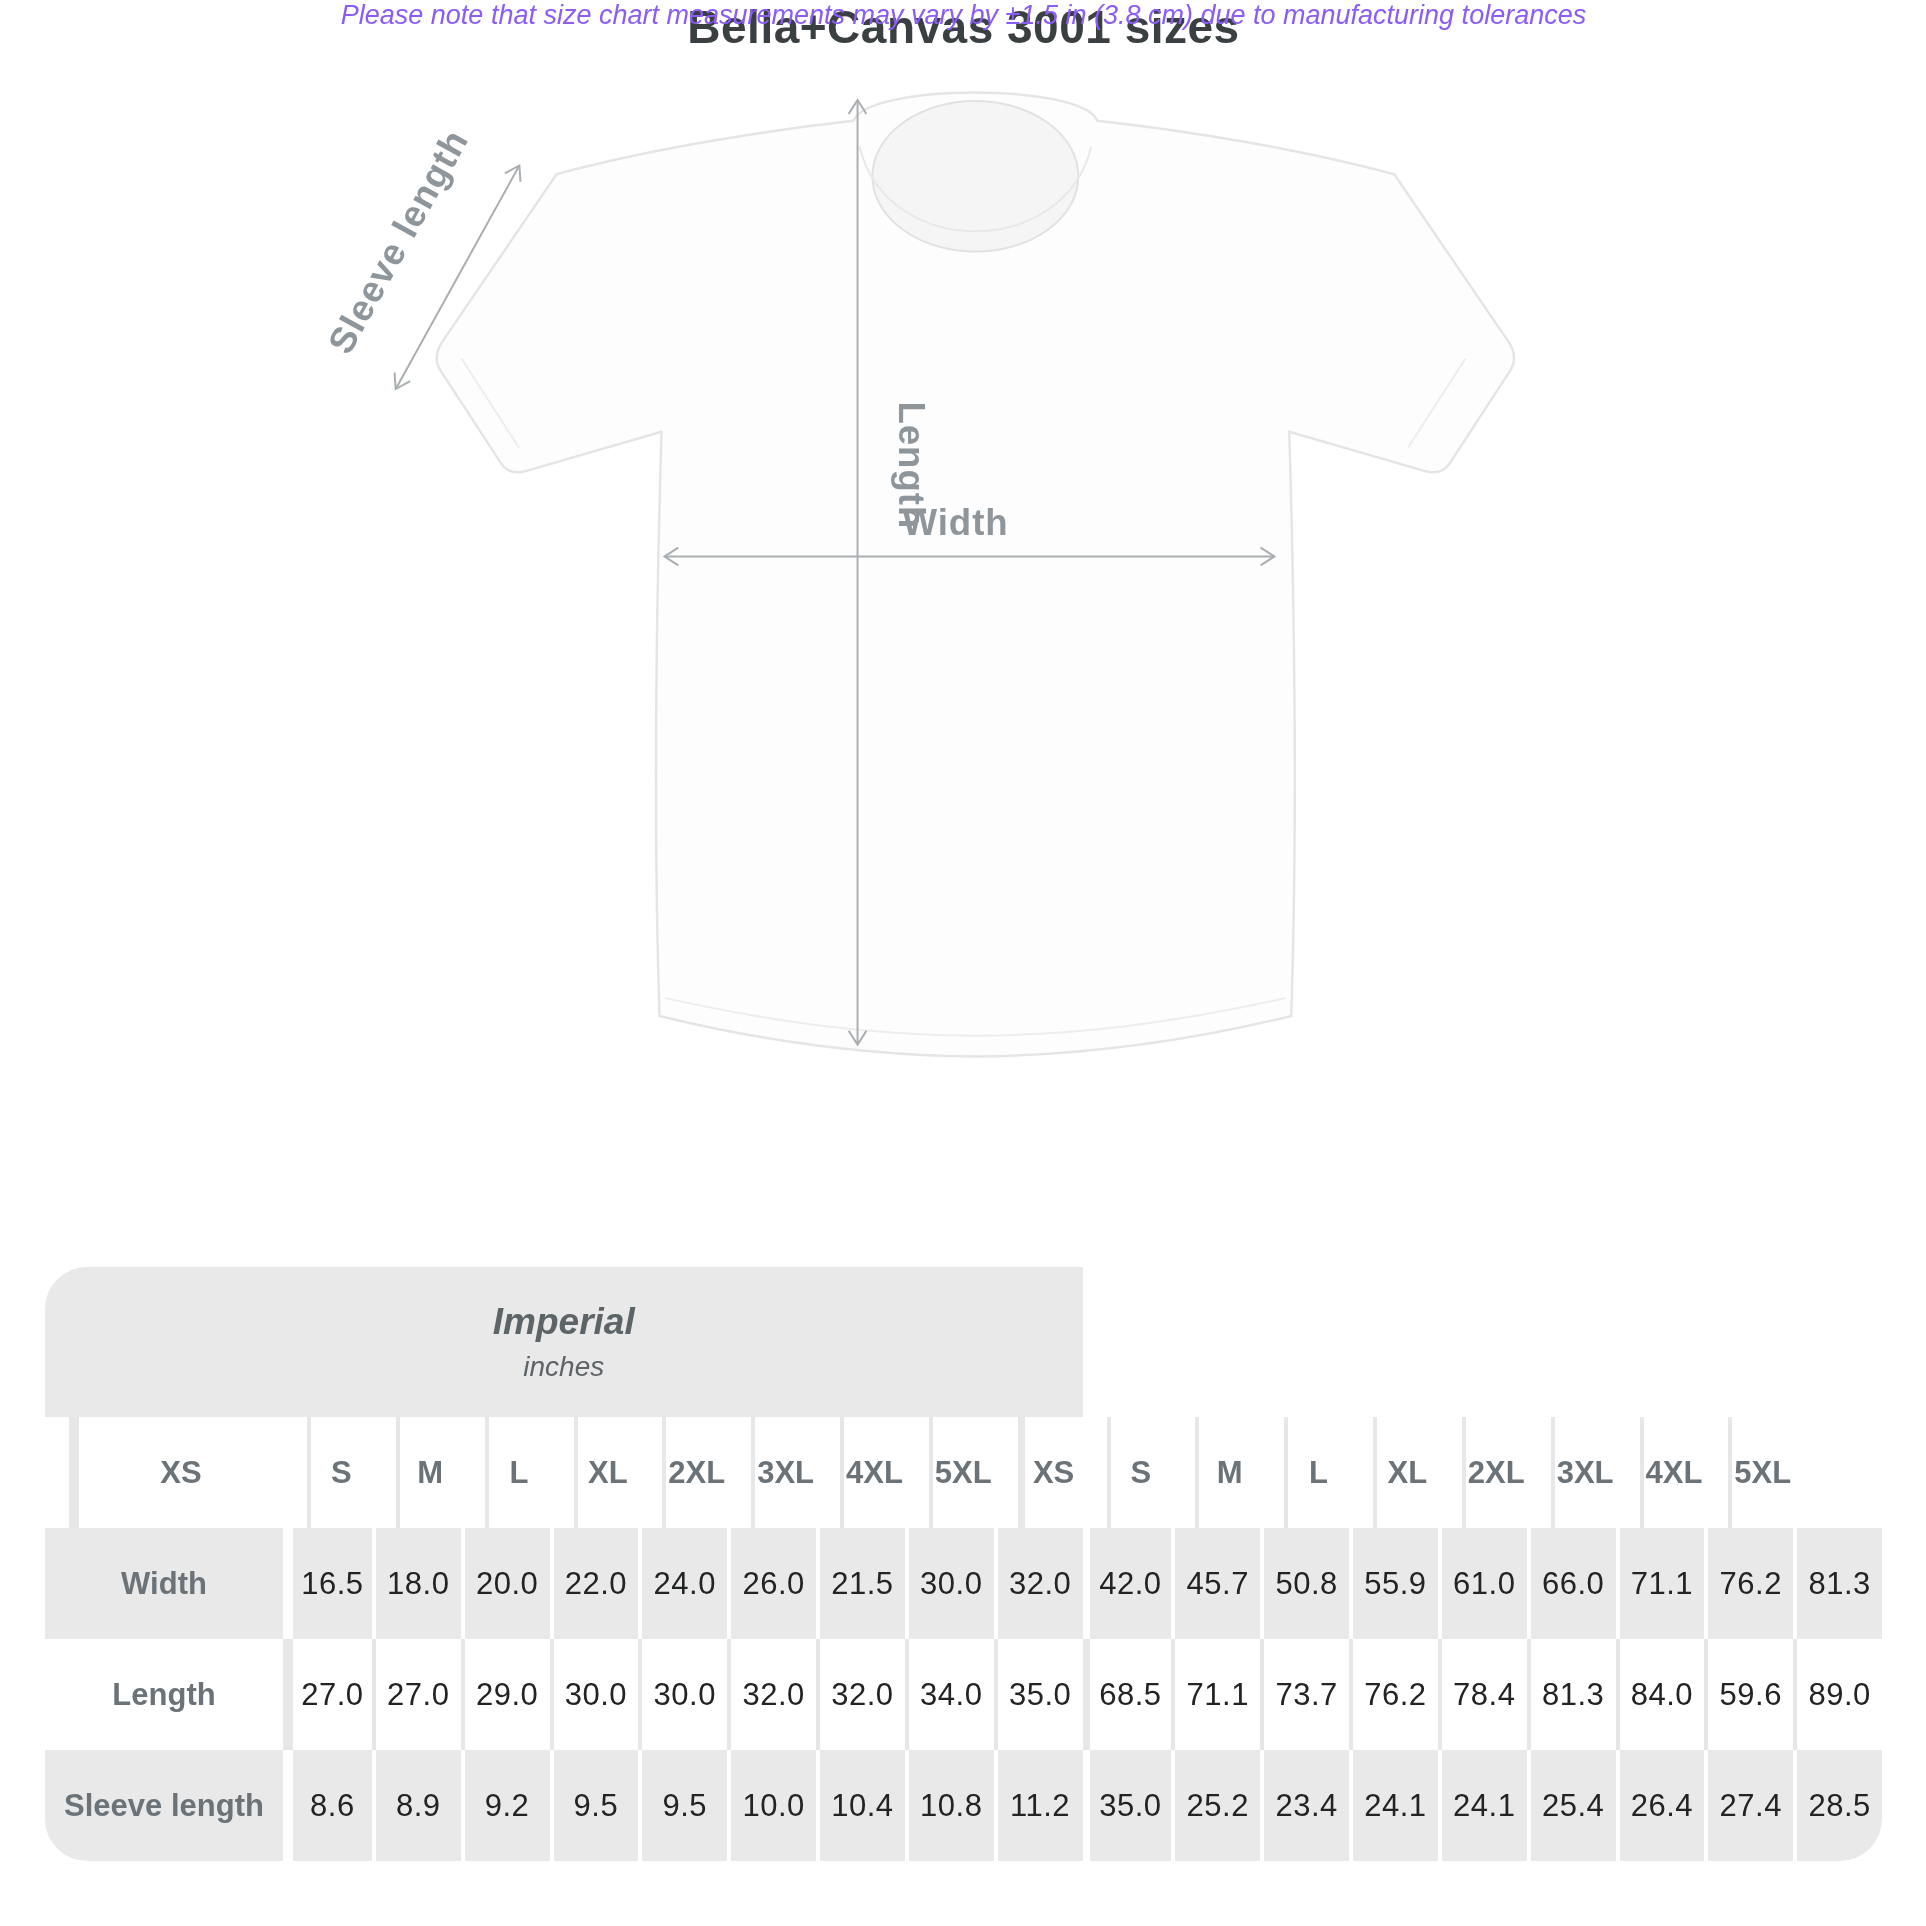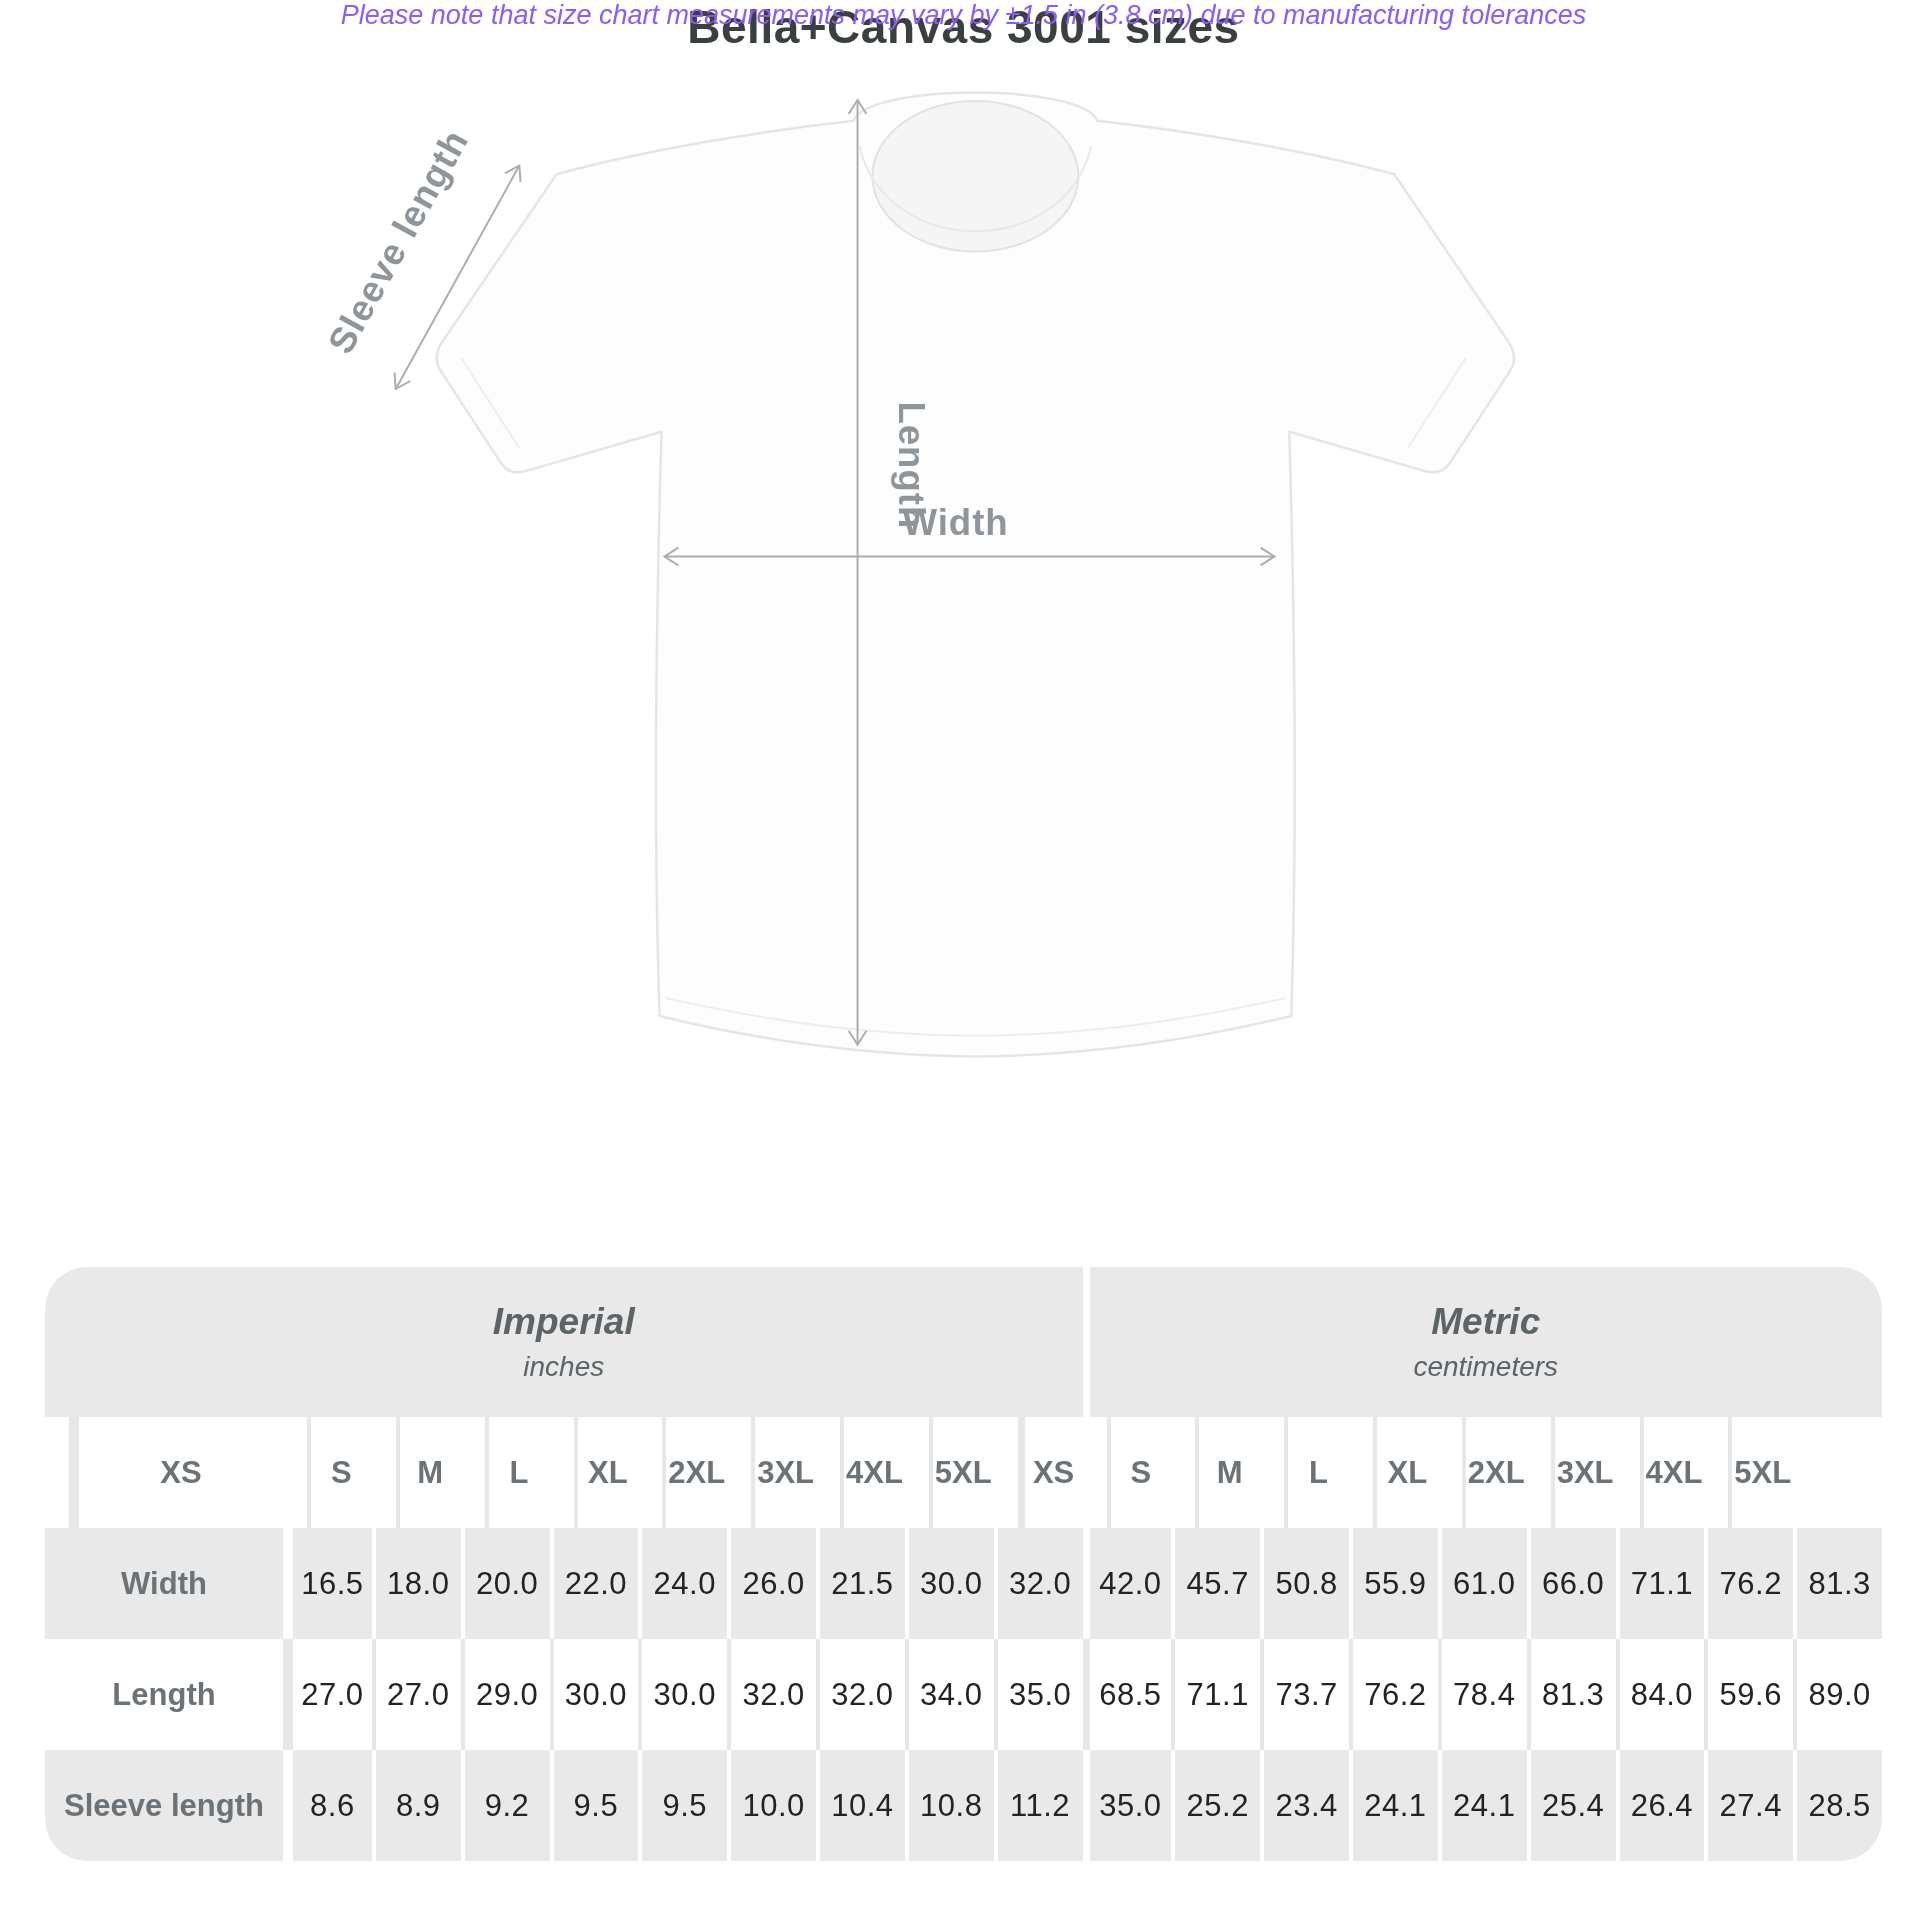--- a/index.html
+++ b/index.html
@@ -96,24 +96,20 @@
   <div class="chart-title">Bella+Canvas 3001 sizes</div>
   <div class="chart-subtitle">Please note that size chart measurements may vary by ±1.5 in (3.8 cm) due to manufacturing tolerances</div>
 
   <div class="size-table">
 
     <div class="trow section-row">
       <div class="section-block section-imperial">
         <div class="section-name">Imperial</div>
         <div class="section-unit">inches</div>
       </div>
-      <div class="section-block section-metric">
-        <div class="section-name">Metric</div>
-        <div class="section-unit">centimeters</div>
-      </div>
     </div>
 
     <div class="trow size-row r-white">
       <div class="cell sz gap-lg">XS</div>
       <div class="cell sz">S</div>
       <div class="cell sz">M</div>
       <div class="cell sz">L</div>
       <div class="cell sz">XL</div>
       <div class="cell sz">2XL</div>
       <div class="cell sz">3XL</div>

